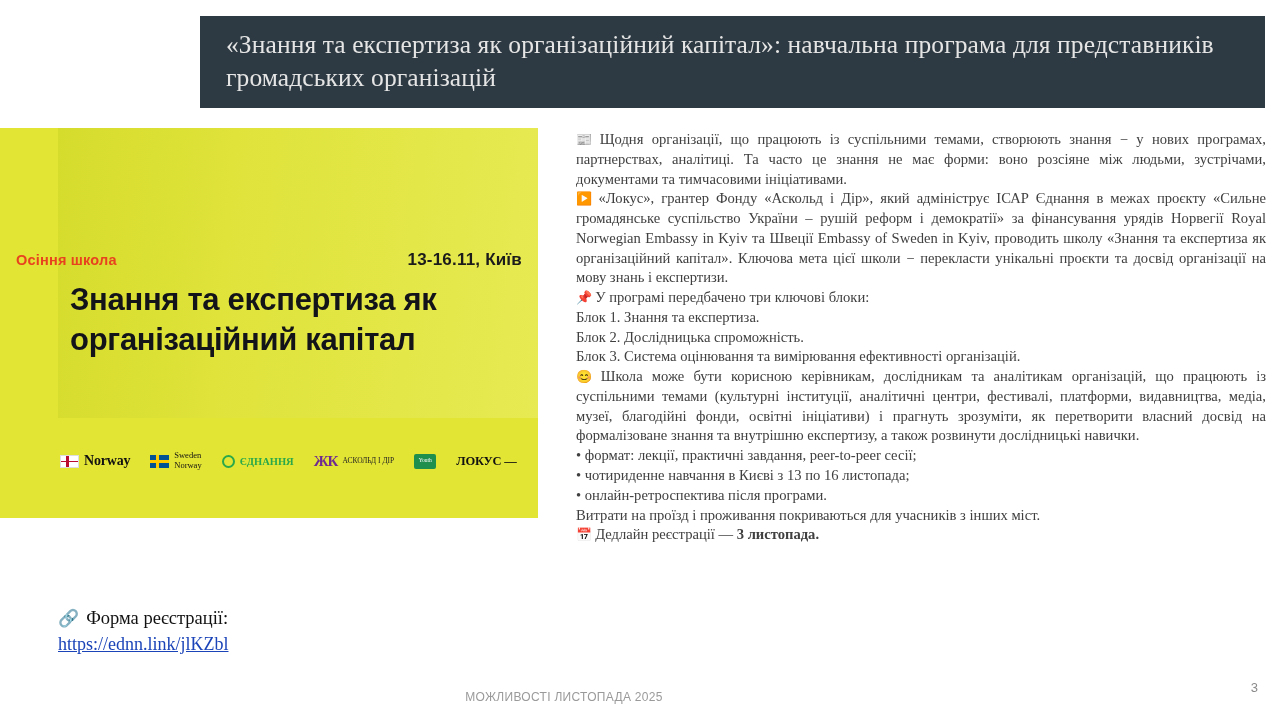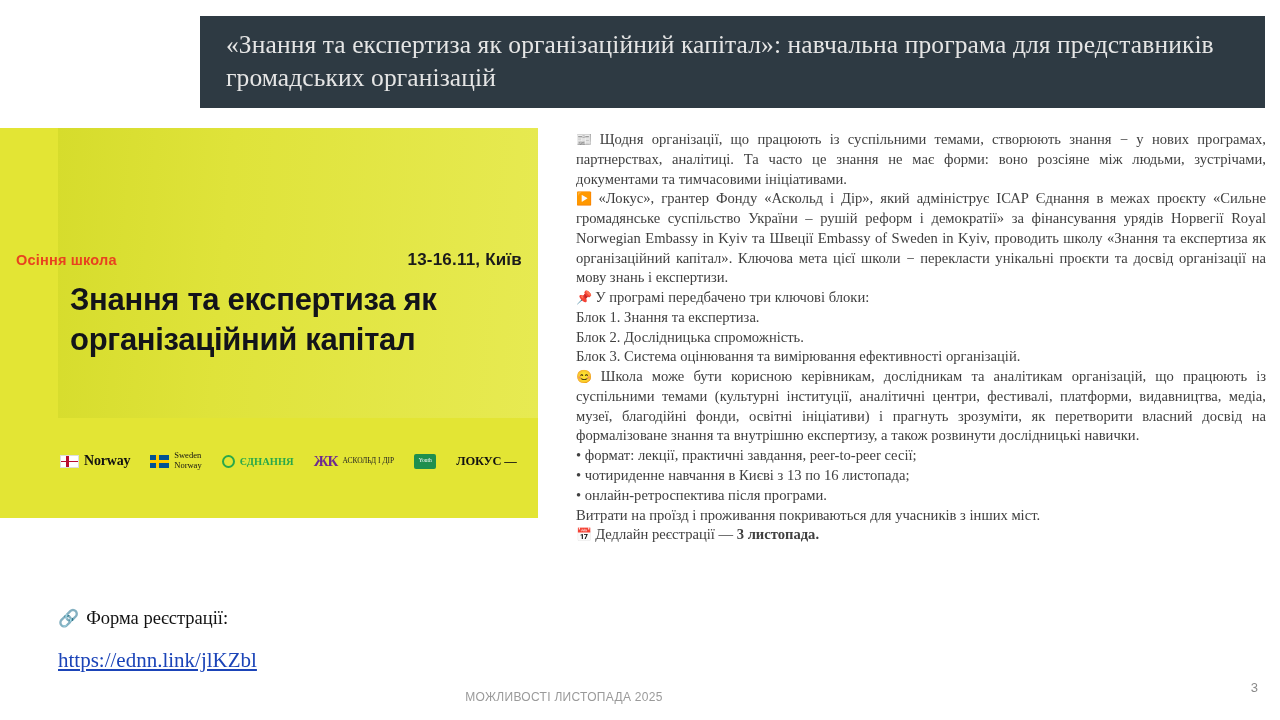--- a/index.html
+++ b/index.html
@@ -154,22 +154,22 @@
   .reg-line {
     display: flex;
     align-items: center;
     gap: 7px;
     font-size: 18.5px;
     color: #111;
   }
   .reg-icon { font-size: 17px; }
   .reg-link {
     display: block;
-    margin-top: 19px;
-    font-size: 21px;
+    margin-top: 5px;
+    font-size: 18px;
     color: #1b44b8;
     text-decoration: underline;
   }
 
   
   .content {
     position: absolute;
     left: 576px;
     top: 130px;
     width: 690px;

